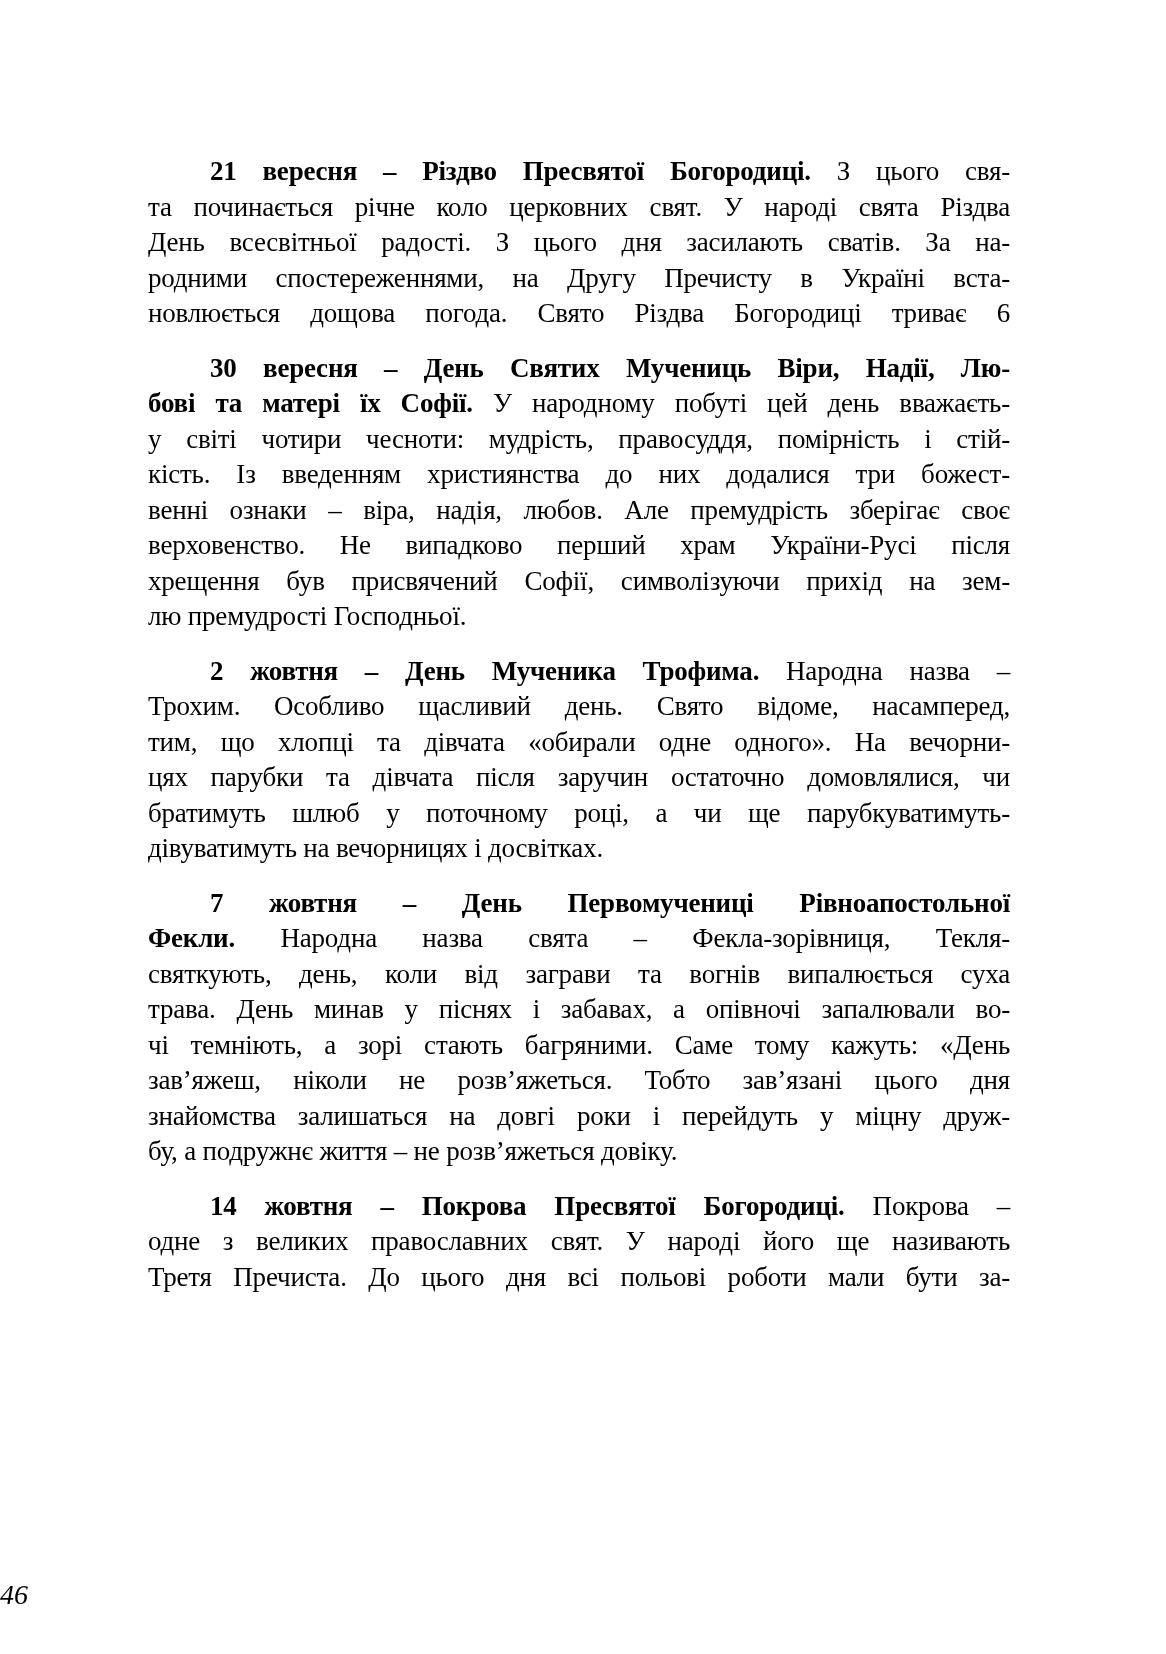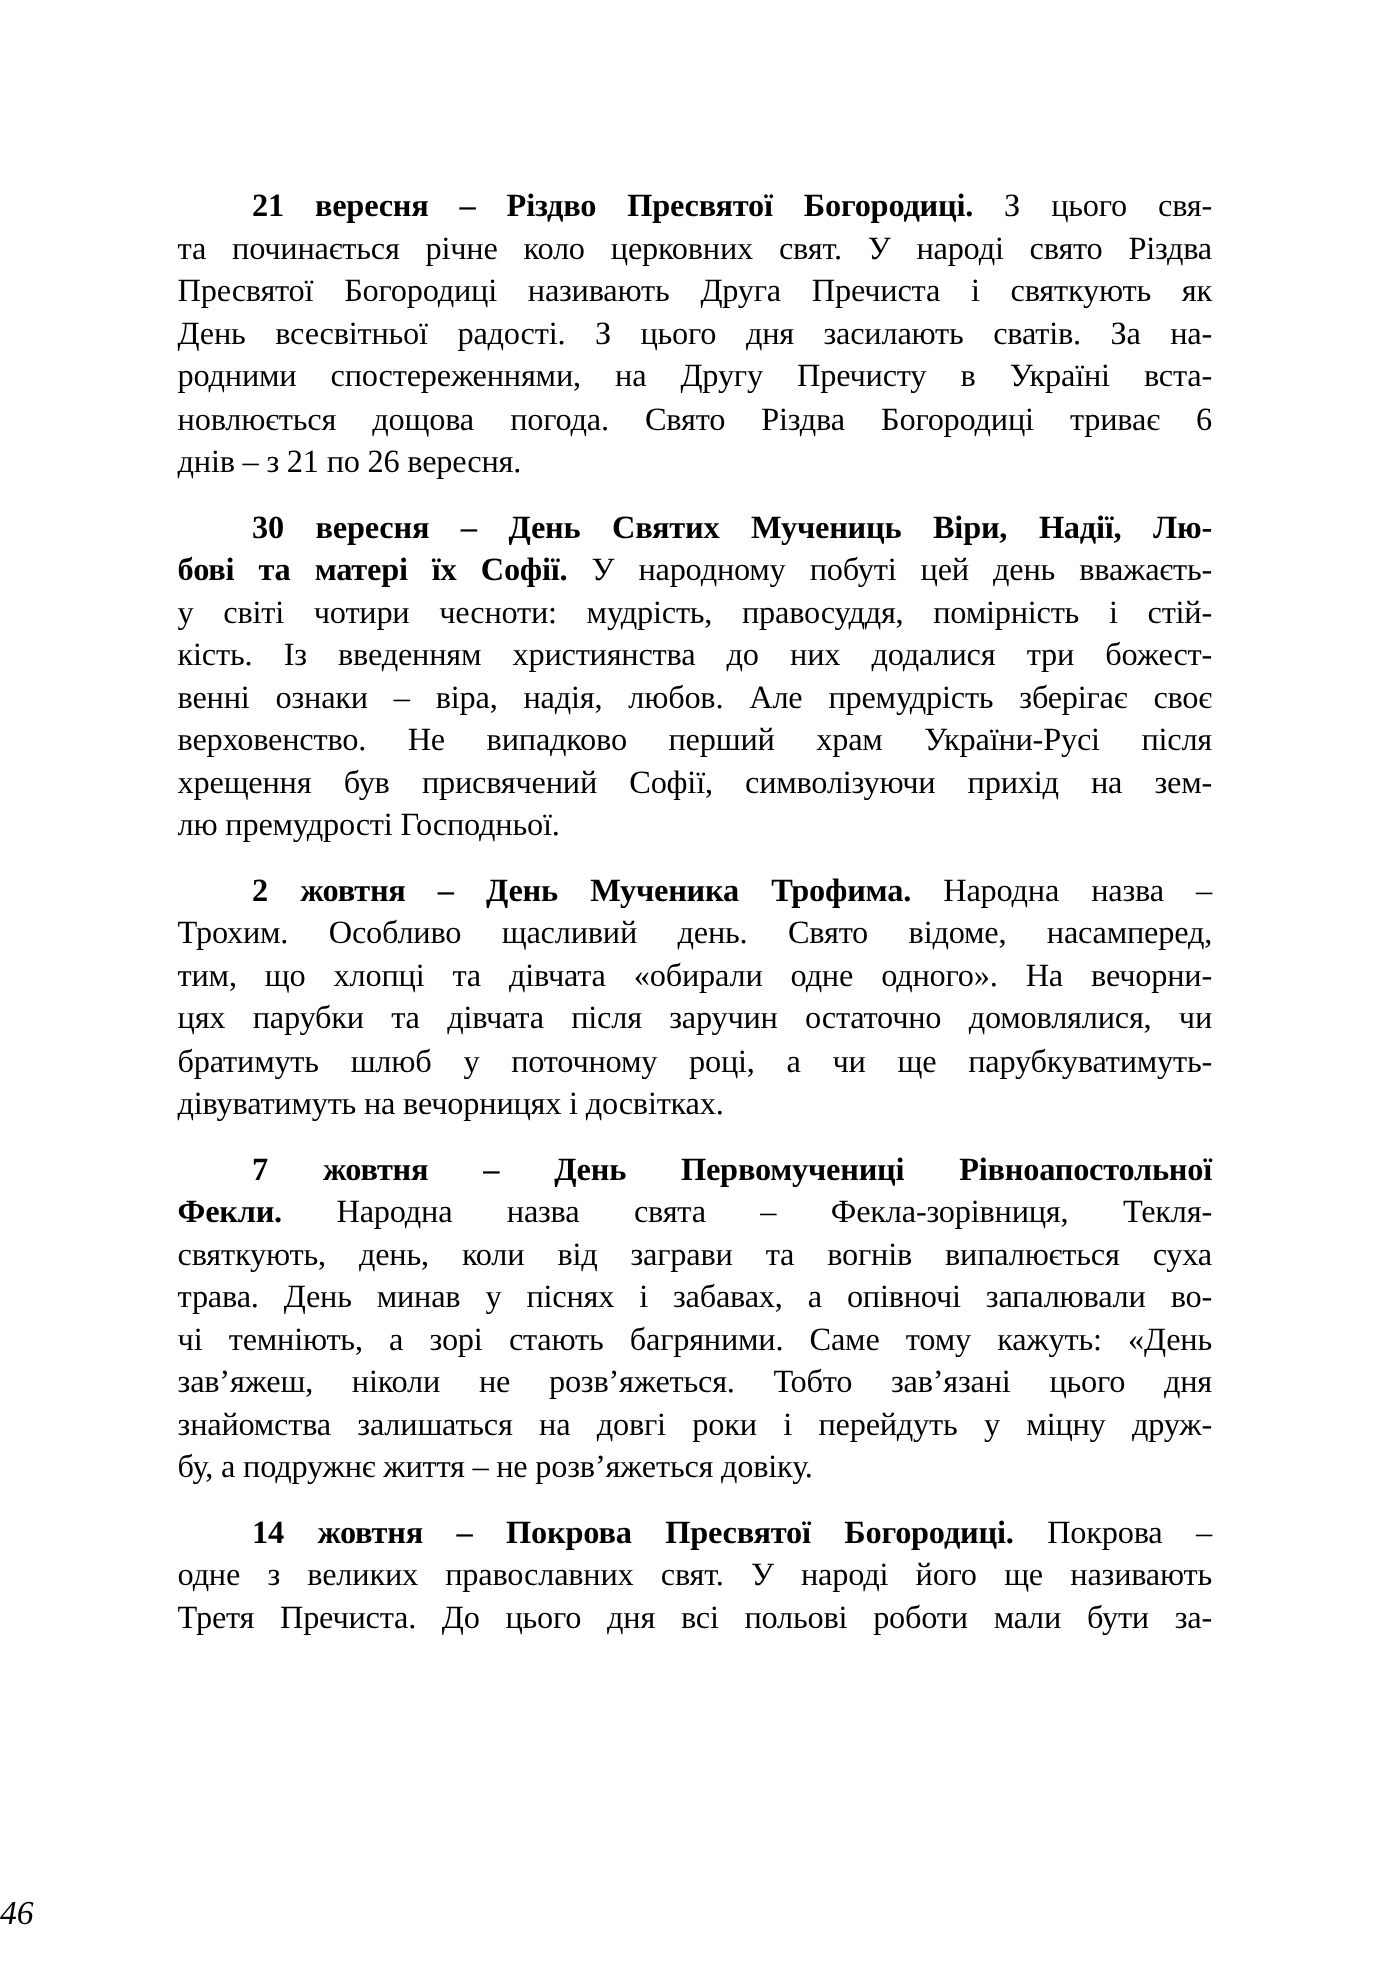--- a/index.html
+++ b/index.html
@@ -58,26 +58,24 @@
     font-style: italic;
   }
 </style>
 </head>
 <body>
 
 <div class="page">
   <div class="text-block">
       <div class="paragraph">
         <div class="line indent"><span class="seg-bold">21 вересня – Різдво Пресвятої Богородиці.</span><span class="seg-regular"> З цього свя-</span></div>
-        <div class="line"><span class="seg-regular">та починається річне коло церковних свят. У народі свято Різдва</span></div>
-        <div class="line"><span class="seg-regular">Пресвятої Богородиці називають Друга Пречиста і святкують як</span></div>
+        <div class="line"><span class="seg-regular">та починається річне коло церковних свят. У народі свята Різдва</span></div>
         <div class="line"><span class="seg-regular">День всесвітньої радості. З цього дня засилають сватів. За на-</span></div>
         <div class="line"><span class="seg-regular">родними спостереженнями, на Другу Пречисту в Україні вста-</span></div>
         <div class="line"><span class="seg-regular">новлюється дощова погода. Свято Різдва Богородиці триває 6</span></div>
-        <div class="line end"><span class="seg-regular">днів – з 21 по 26 вересня.</span></div>
       </div>
       <div class="paragraph">
         <div class="line indent"><span class="seg-bold">30 вересня – День Святих Мучениць Віри, Надії, Лю-</span></div>
         <div class="line"><span class="seg-bold">бові та матері їх Софії.</span><span class="seg-regular"> У народному побуті цей день вважаєть-</span></div>
         <div class="line"><span class="seg-regular">у світі чотири чесноти: мудрість, правосуддя, помірність і стій-</span></div>
         <div class="line"><span class="seg-regular">кість. Із введенням християнства до них додалися три божест-</span></div>
         <div class="line"><span class="seg-regular">венні ознаки – віра, надія, любов. Але премудрість зберігає своє</span></div>
         <div class="line"><span class="seg-regular">верховенство. Не випадково перший храм України-Русі після</span></div>
         <div class="line"><span class="seg-regular">хрещення був присвячений Софії, символізуючи прихід на зем-</span></div>
         <div class="line end"><span class="seg-regular">лю премудрості Господньої.</span></div>

